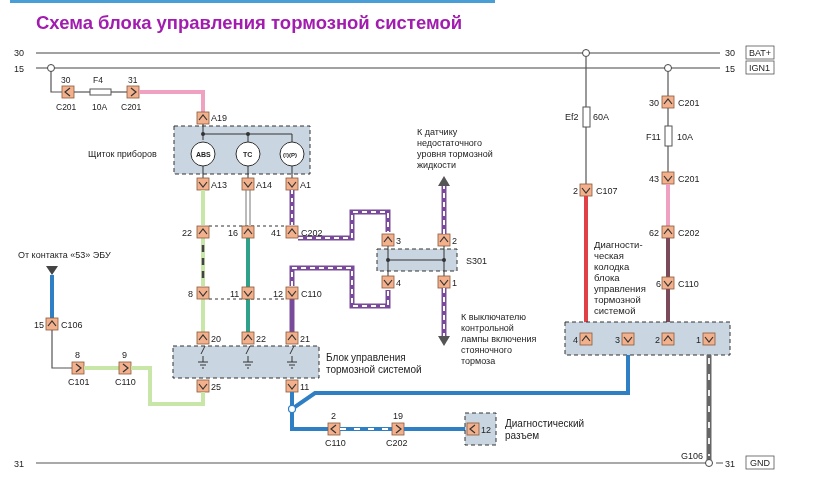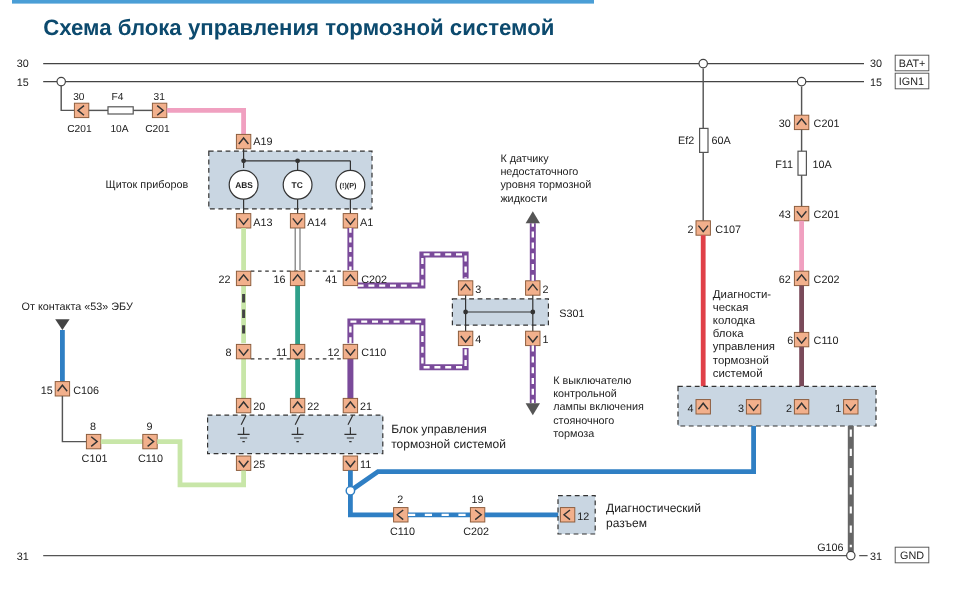--- a/index.html
+++ b/index.html
@@ -1,18 +1,18 @@
 <!DOCTYPE html>
 <html><head>
 <meta charset="utf-8">
 <style>
   html, body { margin:0; padding:0; background:#ffffff; }
   body { width:817px; height:493px; position:relative; overflow:hidden; font-family:"Liberation Sans", sans-serif; }
   .topbar { position:absolute; left:10px; top:0; width:485px; height:3px; background:#4a9ed6; }
-  .title { position:absolute; left:36px; top:12px; font-size:18.5px; font-weight:bold; color:#0c4a6e; white-space:nowrap; }
+  .title { position:absolute; left:36px; top:12px; font-size:18.5px; font-weight:bold; color:#a21caf; white-space:nowrap; }
   svg { position:absolute; left:0; top:0; }
   svg text { font-family:"Liberation Sans", sans-serif; fill:#222; }
 </style>
 </head>
 <body>
 
 <div class="topbar"></div>
 <div class="title">Схема блока управления тормозной системой</div>
 
 <svg width="817" height="493" viewBox="0 0 817 493">

